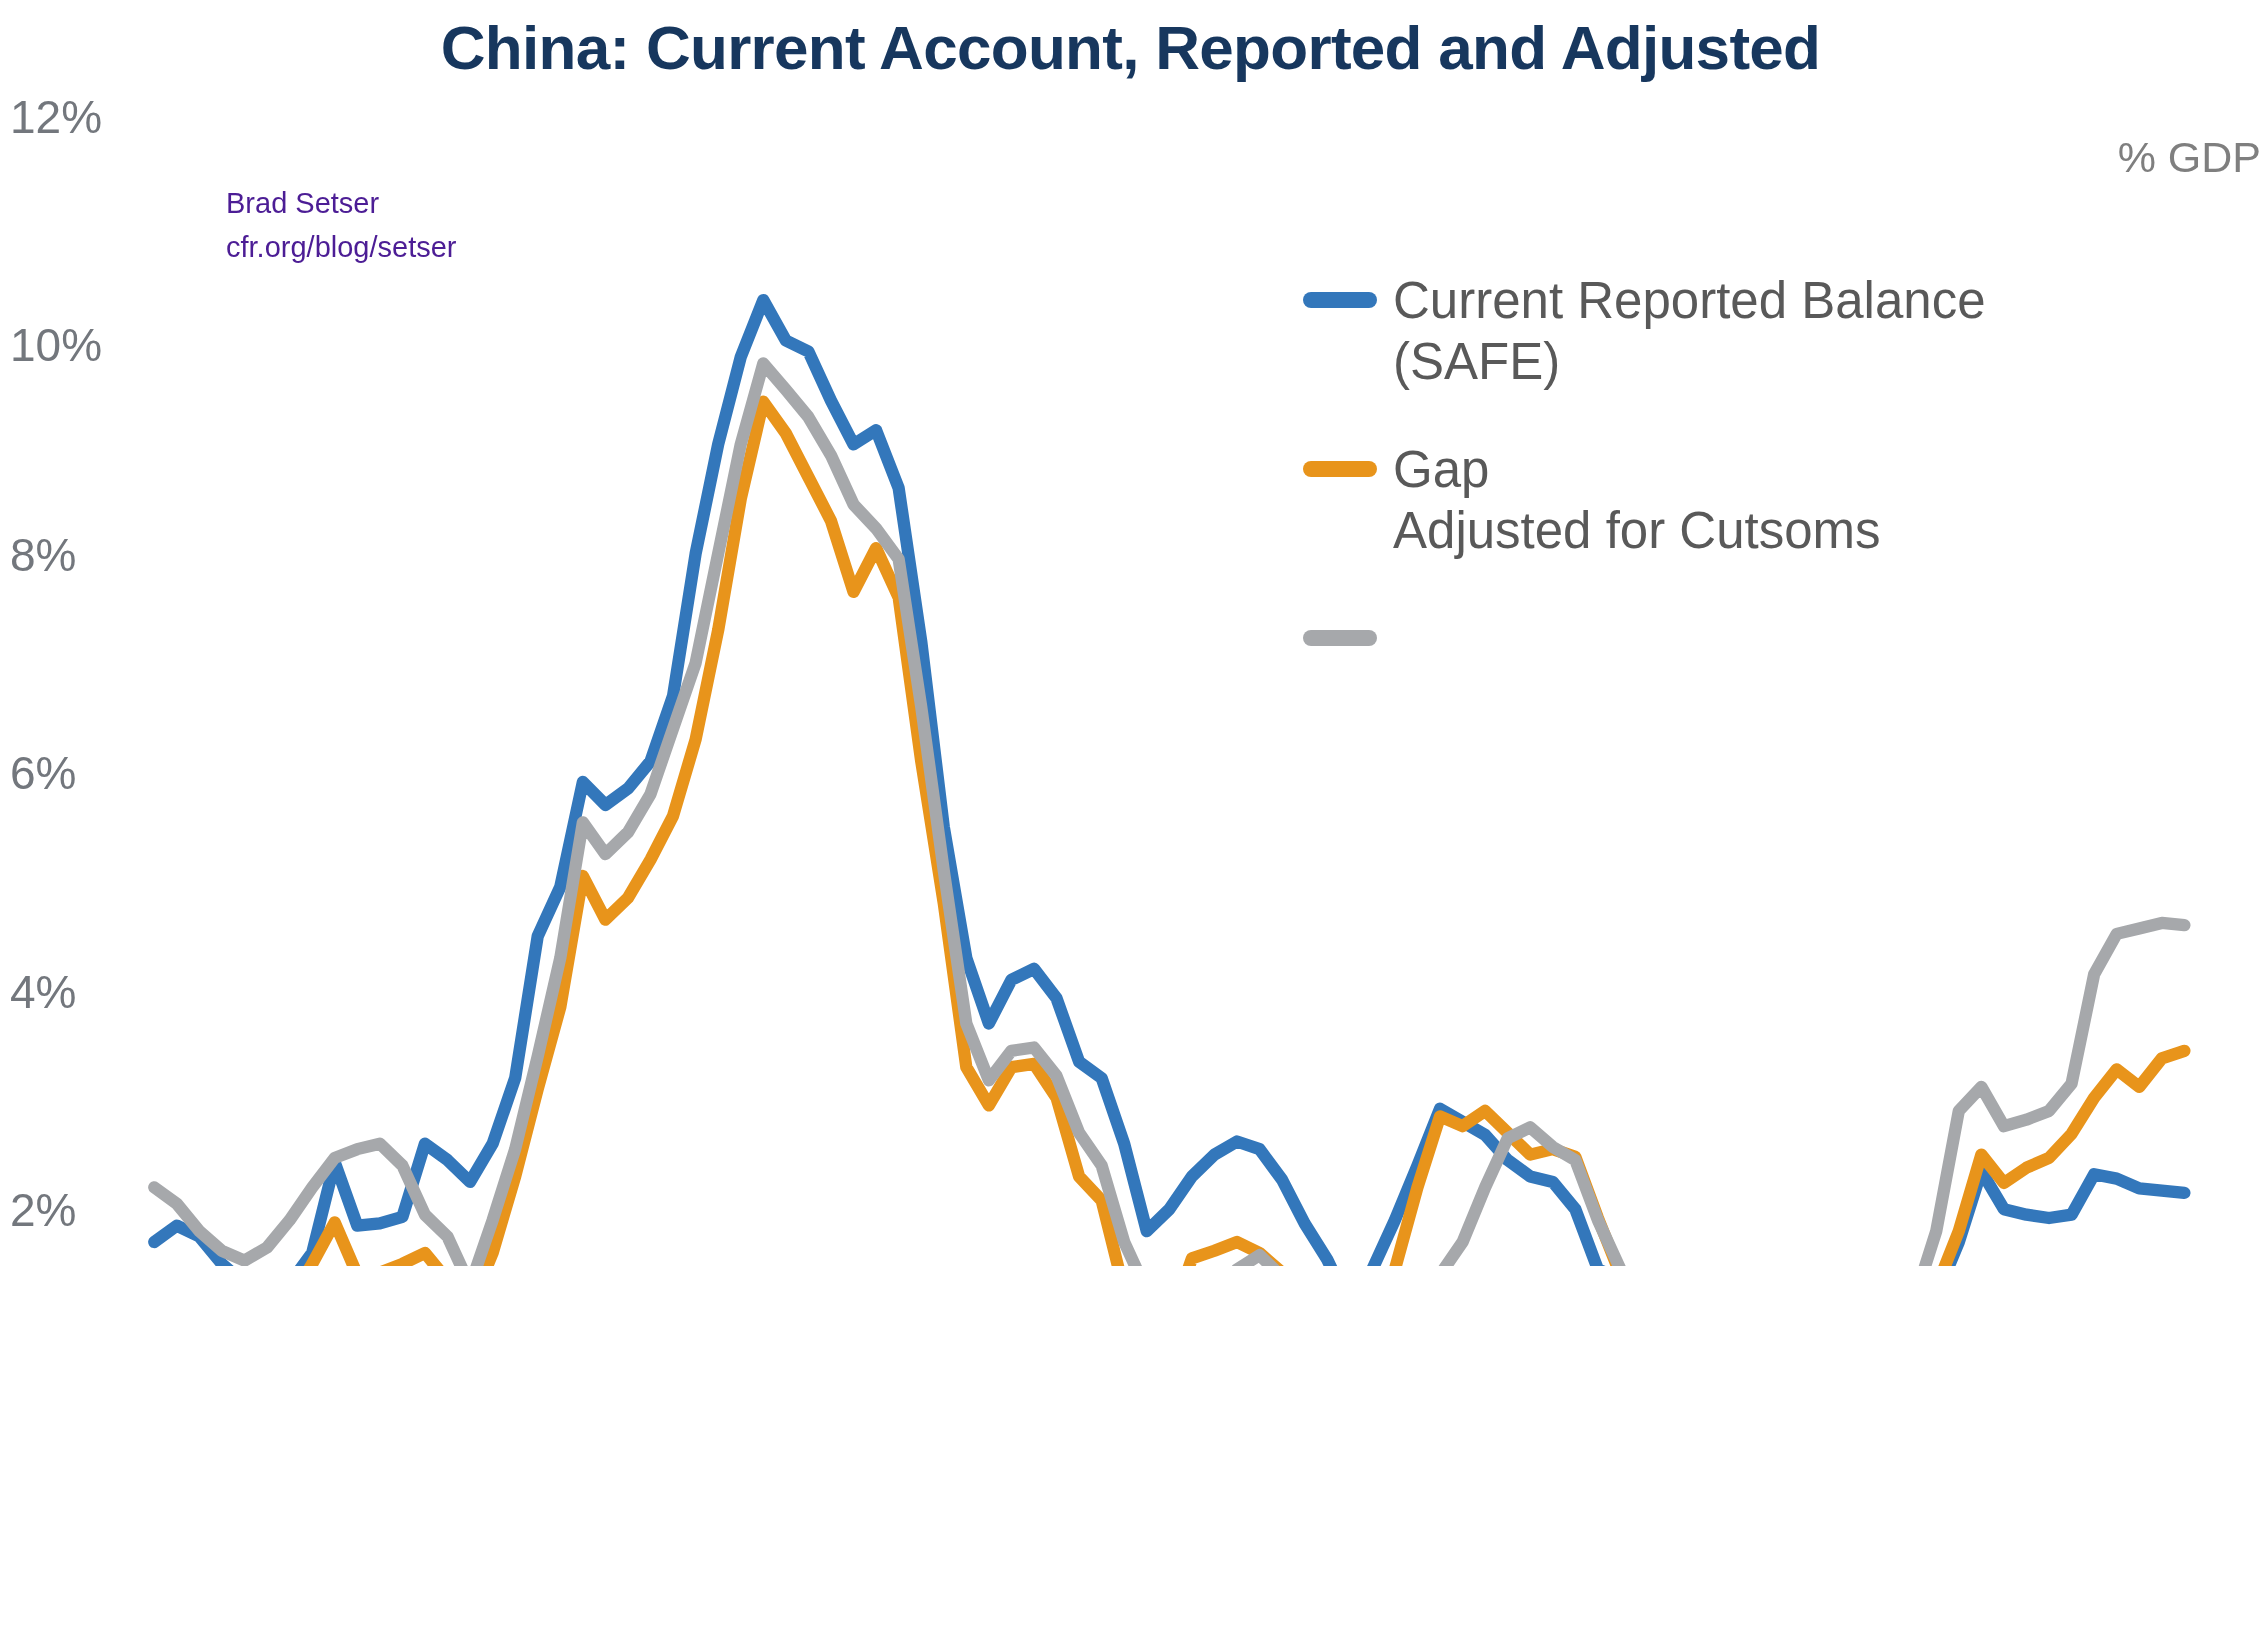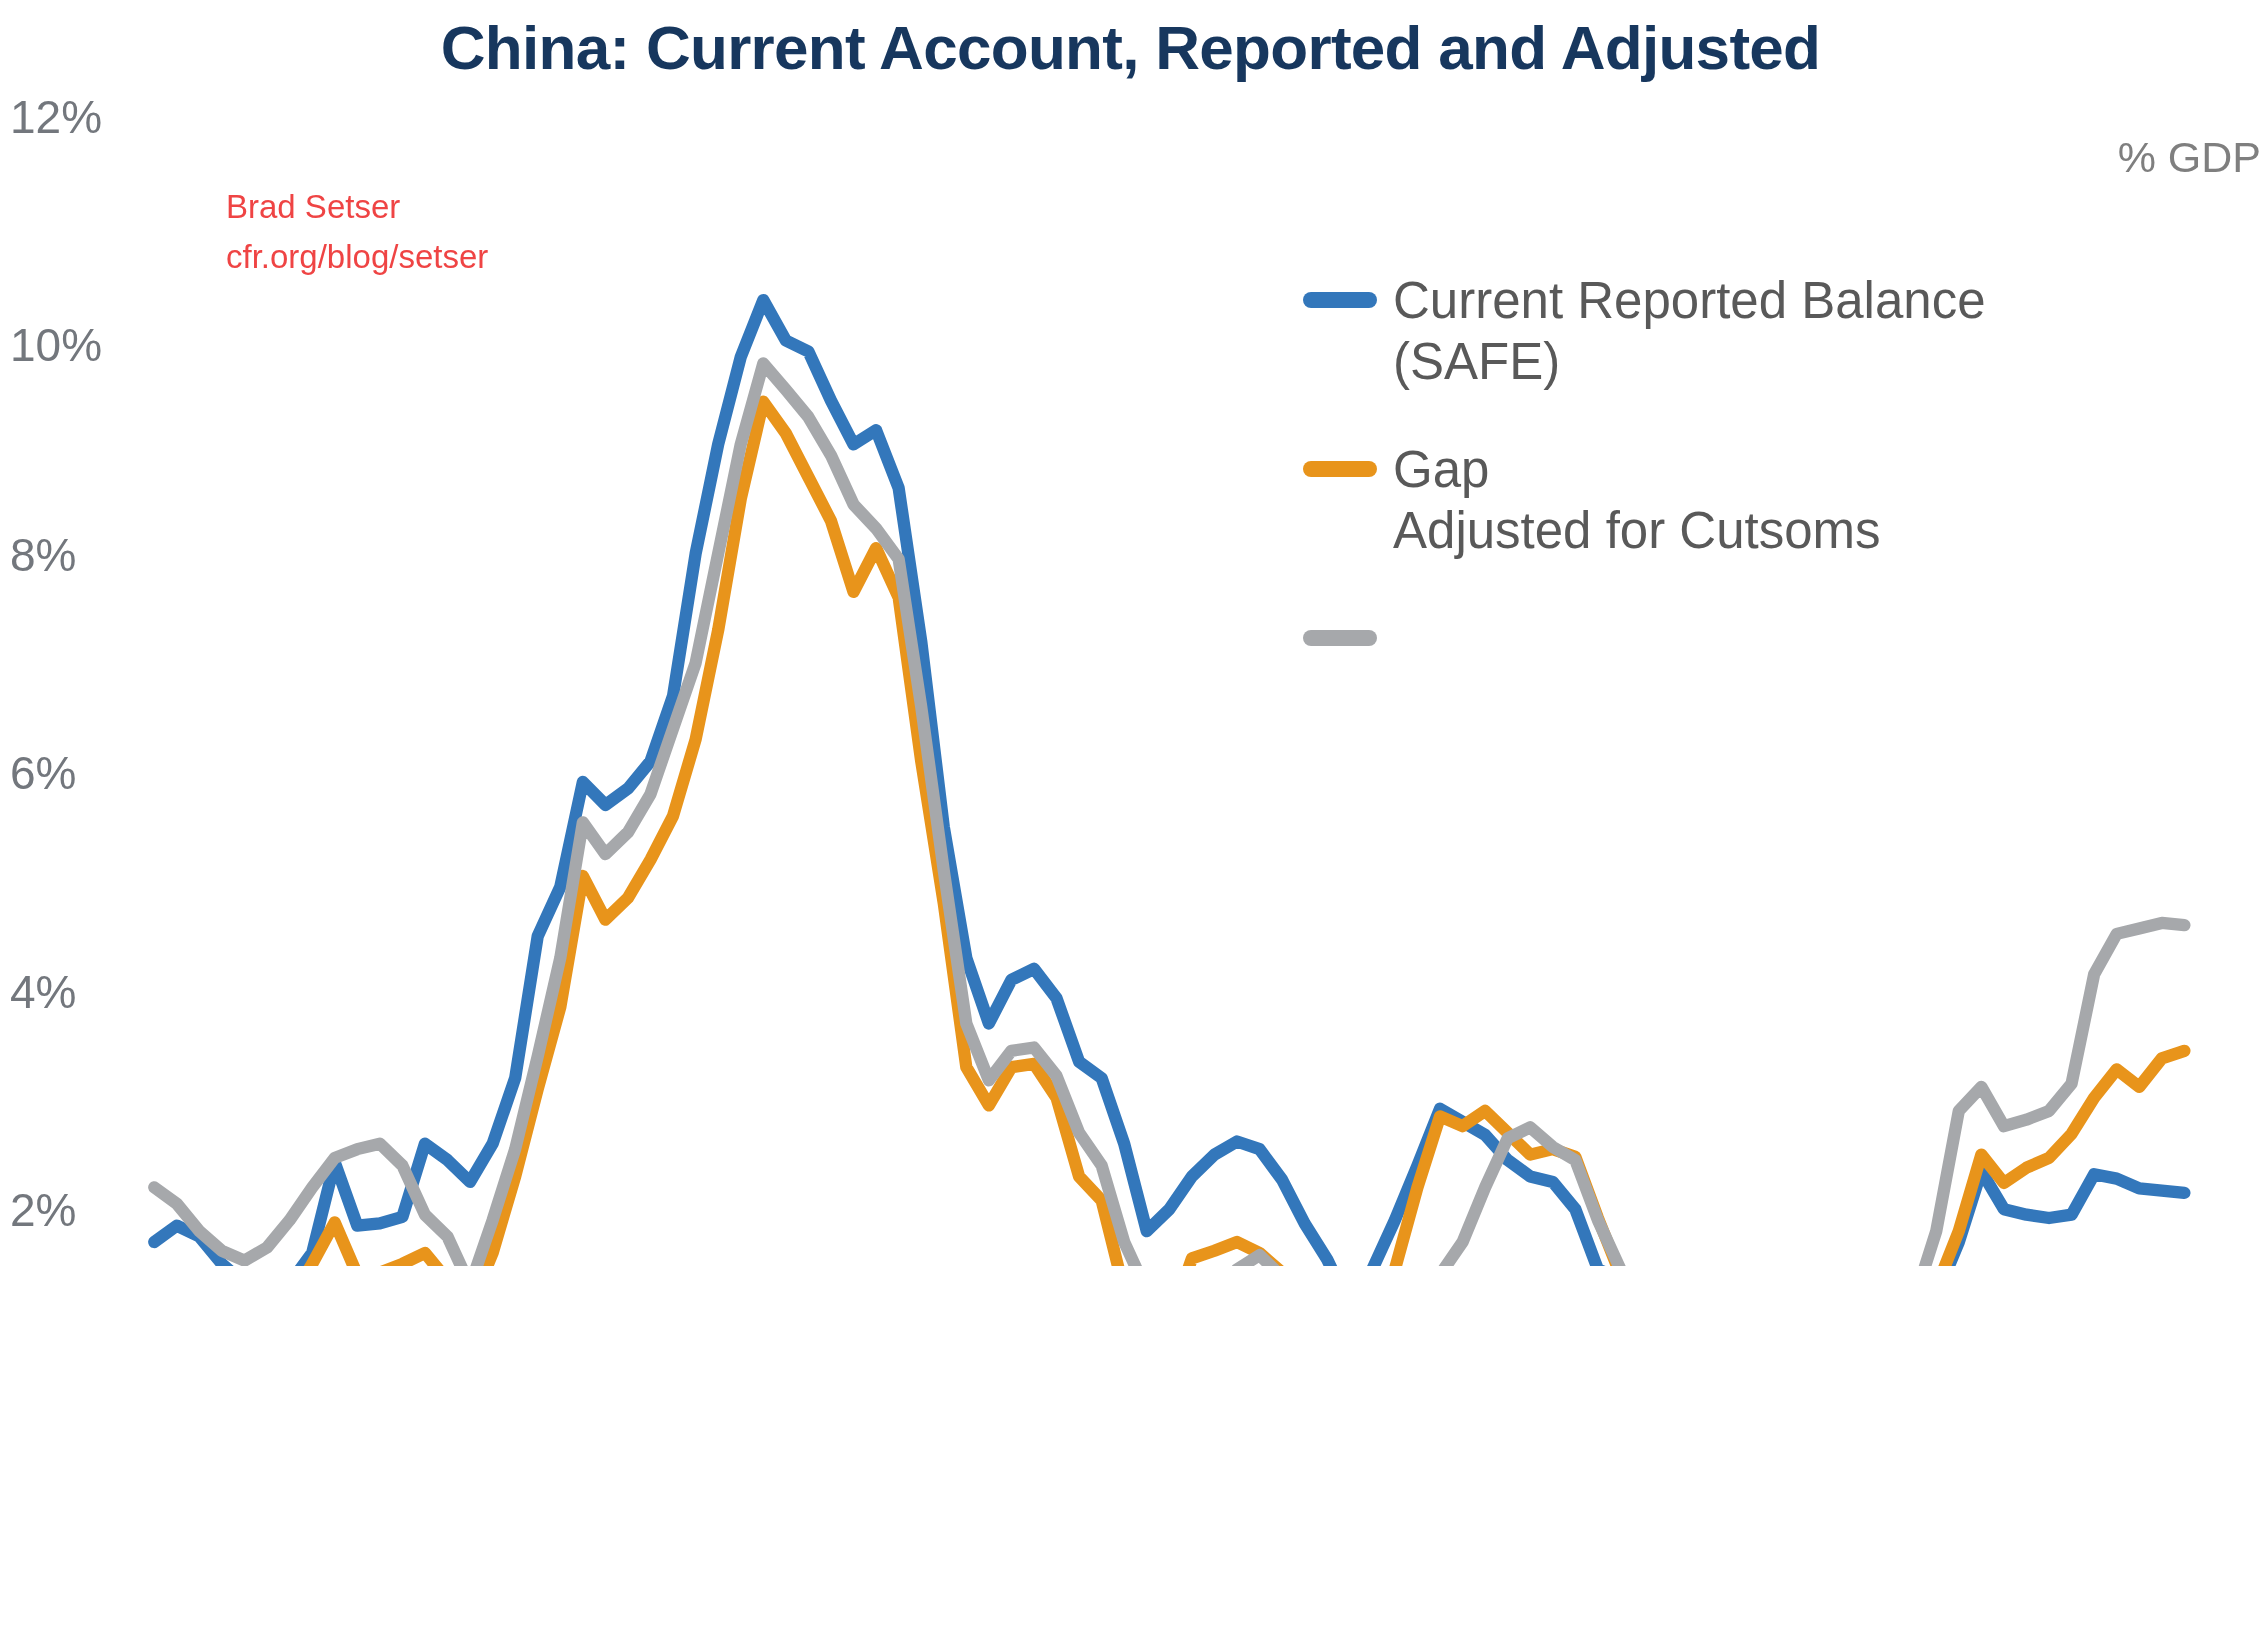--- a/index.html
+++ b/index.html
@@ -2,21 +2,21 @@
 <html style="font-size:11.6px"><head>
 <meta charset="utf-8">
 <style>
   html,body{margin:0;padding:0;background:#ffffff;}
   body{font-family:"Liberation Sans", sans-serif;}
   .page{position:relative;width:2261px;height:1266px;background:#ffffff;overflow:hidden;}
   .title{position:absolute;left:0;top:11.6px;width:2261px;text-align:center;
          font-size:62px;font-weight:bold;letter-spacing:-0.7px;color:#17375E;}
   .subtitle{position:absolute;left:0;top:122px;width:2261px;text-align:right;
          font-size:43px;color:#7F7F7F;margin-top:11px;}
-  .author{position:absolute;left:226px;top:182px;font-size:33px;line-height:1.5;color:#ef4444;}
+  .author{position:absolute;left:226px;top:182px;font-size:29px;line-height:1.5;color:#4c1d95;}
   .ylabel{position:absolute;left:10px;width:159px;font-size:46px;color:#73777D;}
   .xlabel{position:absolute;width:724px;text-align:right;font-size:42px;color:#6E747C;
           transform:rotate(-45deg);transform-origin:100% 0;white-space:nowrap;}
   .xtickdash{position:absolute;width:26px;height:4.3px;background:#6E747C;}
   .legend{position:absolute;left:1303px;top:261px;width:854px;}
   .legend-item{position:absolute;left:0;}
   .swatch{position:absolute;left:0;width:74px;height:16px;border-radius:8px;}
   .legend-text{position:absolute;left:90px;top:0;width:767px;
                font-size:51px;line-height:61px;color:#595959;}
   svg{position:absolute;left:0;top:0;}

